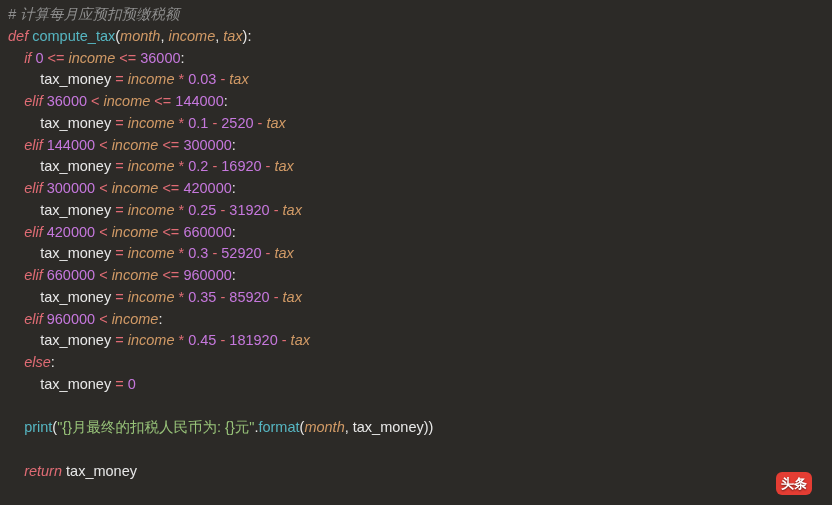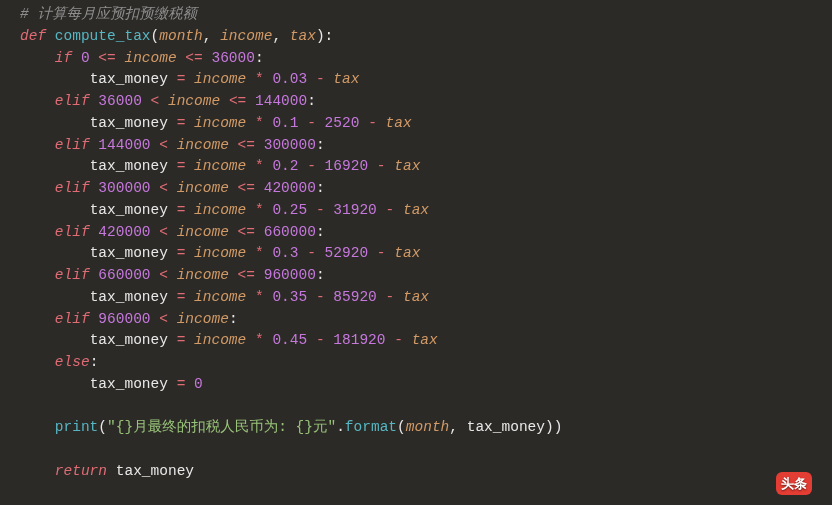--- a/index.html
+++ b/index.html
@@ -8,21 +8,21 @@
       font-family: Menlo, Monaco, Consolas, "Courier New", monospace;
       font-size: 14.5px;
       line-height: 1.5;
       padding: 4px 8px;
       color: #e8e8e8;
       width: 832px;
       height: 505px;
       position: relative;
       overflow: hidden;
     }
-    pre { white-space: pre; font-family: Liberation Mono, monospace; margin-left: 12px; }
+    pre { white-space: pre; font-family: Liberation Sans, sans-serif; }
     .cm  { color: #8e8e8e; font-style: italic; }          
     .kw  { color: #e06c75; font-style: italic; }           
     .fn  { color: #56b6c2; }                                
     .pa  { color: #d19a66; font-style: italic; }           
     .op  { color: #e06c75; }                                
     .pu  { color: #e8e8e8; }                                
     .nu  { color: #c678dd; }                                
     .st  { color: #98c379; }                                
     .va  { color: #e8e8e8; }                                
     .watermark {

